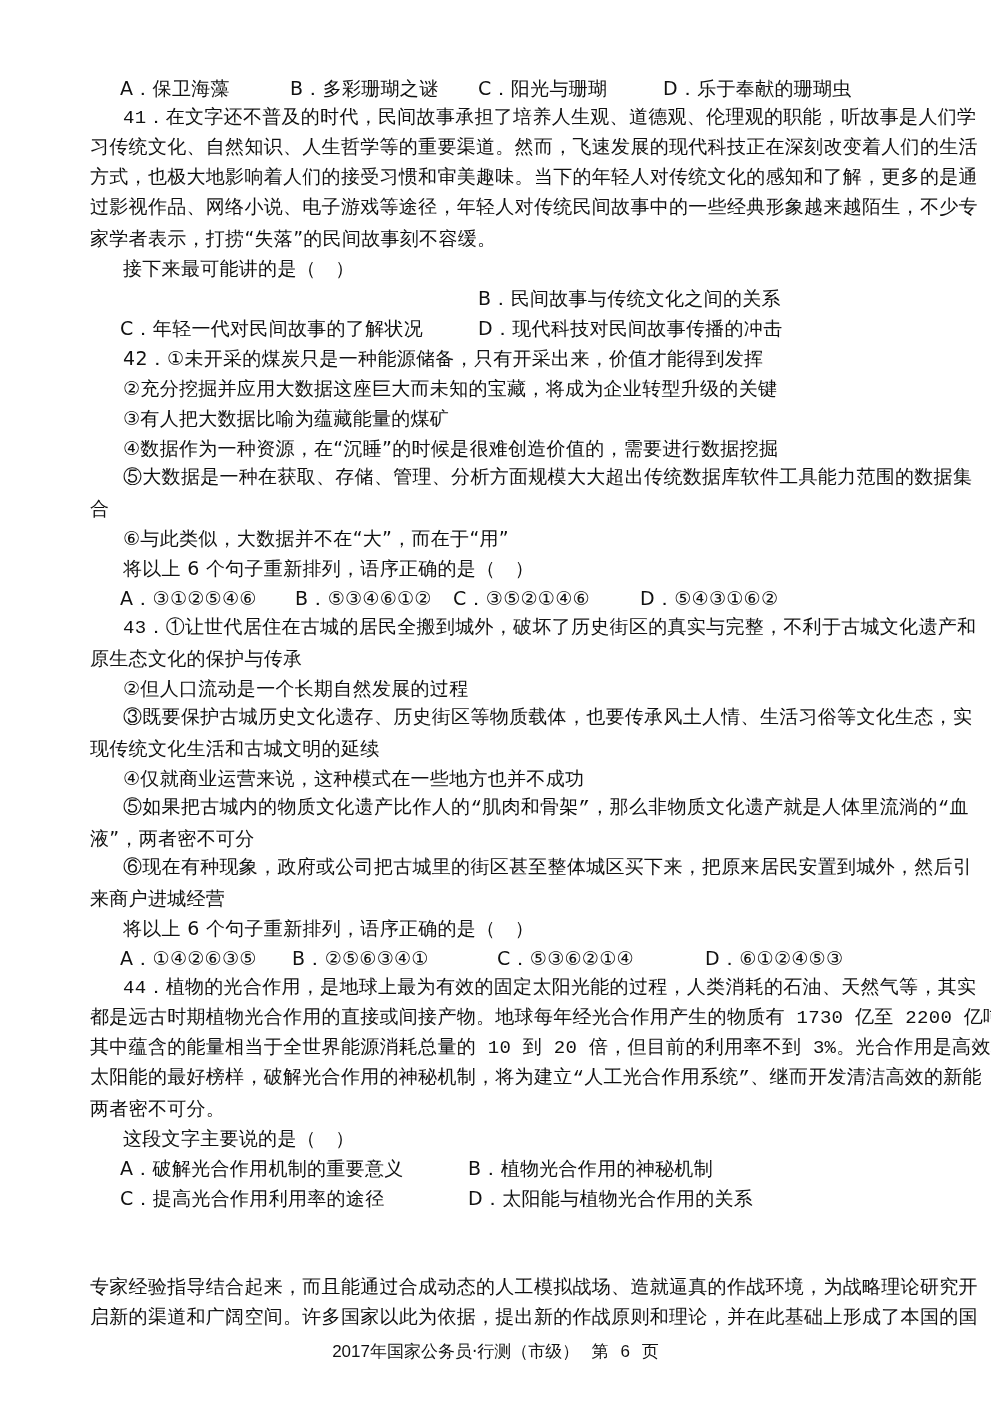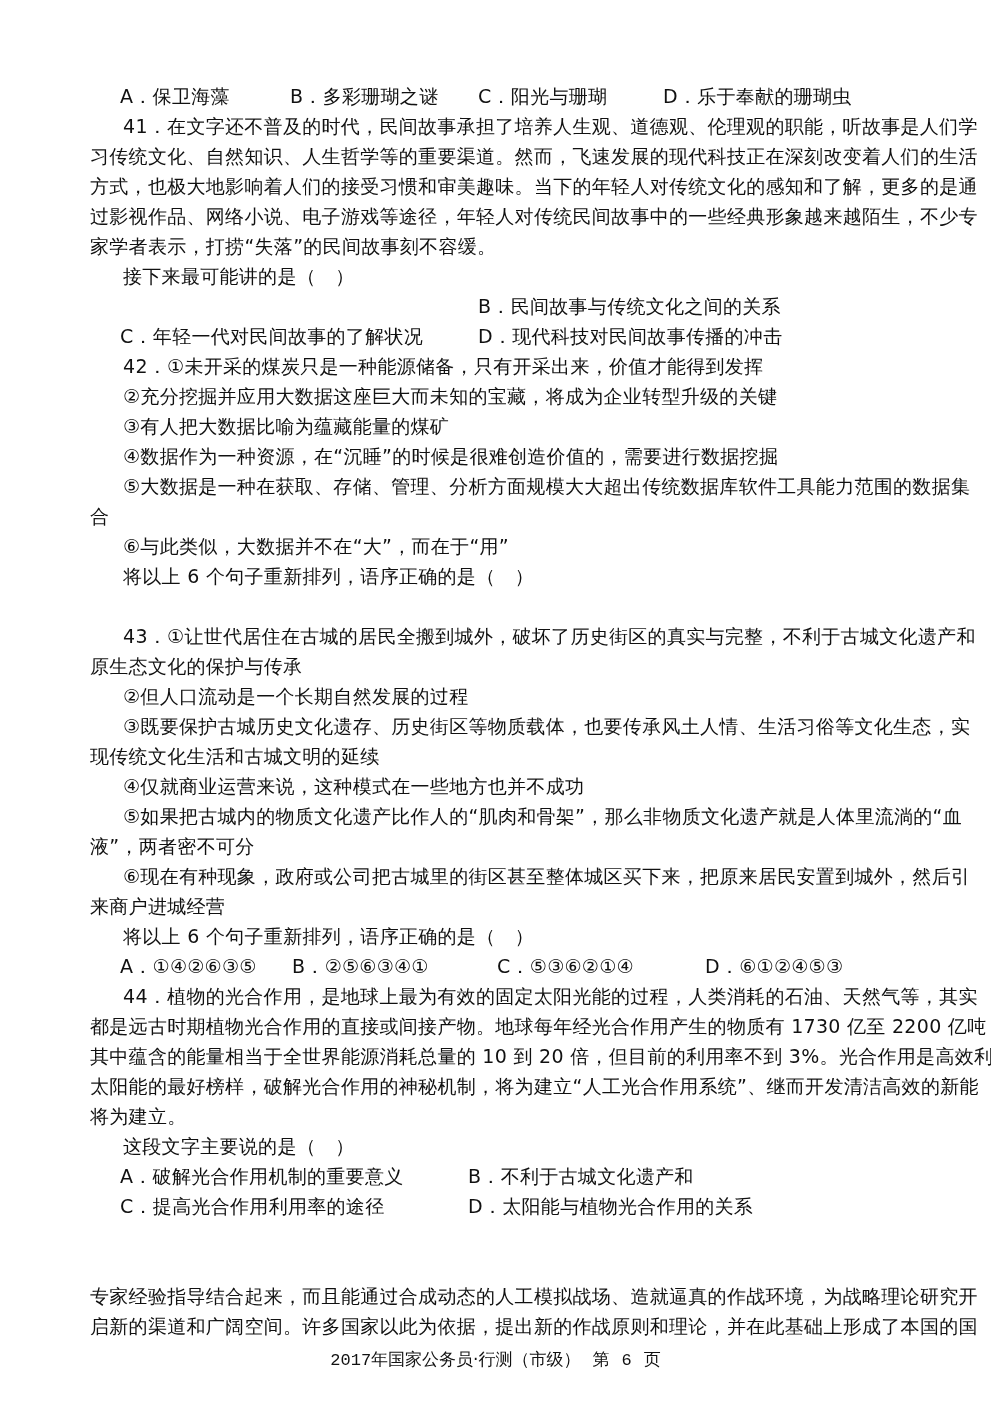--- a/index.html
+++ b/index.html
@@ -1,31 +1,31 @@
 <!DOCTYPE html>
 <html><head>
 <meta charset="utf-8">
 <style>
   html, body { margin: 0; padding: 0; background: #ffffff; }
   body {
     width: 991px; height: 1403px; position: relative; overflow: hidden;
     font-family: "DejaVu Sans", "Liberation Sans", sans-serif;
     color: #111111;
   }
-  .page { position: absolute; left: 0; top: 12px; width: 991px; height: 1273px; }
+  .page { position: absolute; left: 0; top: 4px; width: 991px; height: 1273px; }
   .line {
     position: absolute; left: 90px; width: 812px;
     height: 30px; line-height: 30px;
     font-size: 19px; white-space: nowrap; overflow: visible;
     letter-spacing: 0.3px;
   }
   .line.indent { left: 123px; width: 779px; }
-  .line.just { text-align: justify; text-align-last: justify; }
+  .line.just { text-align: justify; text-align-last: justify; font-family: Liberation Mono, monospace; }
   .opt { position: absolute; top: 0; white-space: nowrap; }
-  .num { font-family: Liberation Mono, monospace; }
+  .num { font-family: Liberation Sans, sans-serif; }
   .footer {
     position: absolute; left: 0; width: 991px; top: 1335px;
     text-align: center; font-size: 17px; line-height: 24px;
   }
   .footer .sp { display: inline-block; width: 12px; }
 </style>
 </head>
 <body>
 
 <div class="page">
@@ -52,20 +52,26 @@
   </div>
 
   <div class="line indent" style="top:339px">42．①未开采的煤炭只是一种能源储备，只有开采出来，价值才能得到发挥</div>
   <div class="line indent" style="top:369px">②充分挖掘并应用大数据这座巨大而未知的宝藏，将成为企业转型升级的关键</div>
   <div class="line indent" style="top:399px">③有人把大数据比喻为蕴藏能量的煤矿</div>
   <div class="line indent" style="top:429px">④数据作为一种资源，在“沉睡”的时候是很难创造价值的，需要进行数据挖掘</div>
   <div class="line indent just" style="top:459px">⑤大数据是一种在获取、存储、管理、分析方面规模大大超出传统数据库软件工具能力范围的数据集</div>
   <div class="line" style="top:489px">合</div>
   <div class="line indent" style="top:519px">⑥与此类似，大数据并不在“大”，而在于“用”</div>
   <div class="line indent" style="top:549px">将以上 6 个句子重新排列，语序正确的是（　）</div>
+  <div class="line" style="top:579px">
+    <span class="opt" style="left:30px">A．③①②⑤④⑥</span>
+    <span class="opt" style="left:205px">B．⑤③④⑥①②</span>
+    <span class="opt" style="left:363px">C．③⑤②①④⑥</span>
+    <span class="opt" style="left:550px">D．⑤④③①⑥②</span>
+  </div>
 
   <div class="line indent just" style="top:609px">43．①让世代居住在古城的居民全搬到城外，破坏了历史街区的真实与完整，不利于古城文化遗产和</div>
   <div class="line" style="top:639px">原生态文化的保护与传承</div>
   <div class="line indent" style="top:669px">②但人口流动是一个长期自然发展的过程</div>
   <div class="line indent just" style="top:699px">③既要保护古城历史文化遗存、历史街区等物质载体，也要传承风土人情、生活习俗等文化生态，实</div>
   <div class="line" style="top:729px">现传统文化生活和古城文明的延续</div>
   <div class="line indent" style="top:759px">④仅就商业运营来说，这种模式在一些地方也并不成功</div>
   <div class="line indent just" style="top:789px">⑤如果把古城内的物质文化遗产比作人的“肌肉和骨架”，那么非物质文化遗产就是人体里流淌的“血</div>
   <div class="line" style="top:819px">液”，两者密不可分</div>
   <div class="line indent just" style="top:849px">⑥现在有种现象，政府或公司把古城里的街区甚至整体城区买下来，把原来居民安置到城外，然后引</div>
@@ -75,25 +81,25 @@
     <span class="opt" style="left:30px">A．①④②⑥③⑤</span>
     <span class="opt" style="left:202px">B．②⑤⑥③④①</span>
     <span class="opt" style="left:407px">C．⑤③⑥②①④</span>
     <span class="opt" style="left:615px">D．⑥①②④⑤③</span>
   </div>
 
   <div class="line indent just" style="top:969px">44．植物的光合作用，是地球上最为有效的固定太阳光能的过程，人类消耗的石油、天然气等，其实</div>
   <div class="line just" style="top:999px">都是远古时期植物光合作用的直接或间接产物。地球每年经光合作用产生的物质有 1730 亿至 2200 亿吨，</div>
   <div class="line just" style="top:1029px">其中蕴含的能量相当于全世界能源消耗总量的 10 到 20 倍，但目前的利用率不到 3%。光合作用是高效利用</div>
   <div class="line just" style="top:1059px">太阳能的最好榜样，破解光合作用的神秘机制，将为建立“人工光合作用系统”、继而开发清洁高效的新能</div>
-  <div class="line" style="top:1089px">将为建立。</div>
+  <div class="line" style="top:1089px">两者密不可分。</div>
   <div class="line indent" style="top:1119px">这段文字主要说的是（　）</div>
   <div class="line" style="top:1149px">
     <span class="opt" style="left:30px">A．破解光合作用机制的重要意义</span>
-    <span class="opt" style="left:378px">B．不利于古城文化遗产和</span>
+    <span class="opt" style="left:378px">B．植物光合作用的神秘机制</span>
   </div>
   <div class="line" style="top:1179px">
     <span class="opt" style="left:30px">C．提高光合作用利用率的途径</span>
     <span class="opt" style="left:378px">D．太阳能与植物光合作用的关系</span>
   </div>
 
   <div class="line just" style="top:1269px">专家经验指导结合起来，而且能通过合成动态的人工模拟战场、造就逼真的作战环境，为战略理论研究开</div>
   <div class="line just" style="top:1299px">启新的渠道和广阔空间。许多国家以此为依据，提出新的作战原则和理论，并在此基础上形成了本国的国</div>
 
   <div class="footer">

